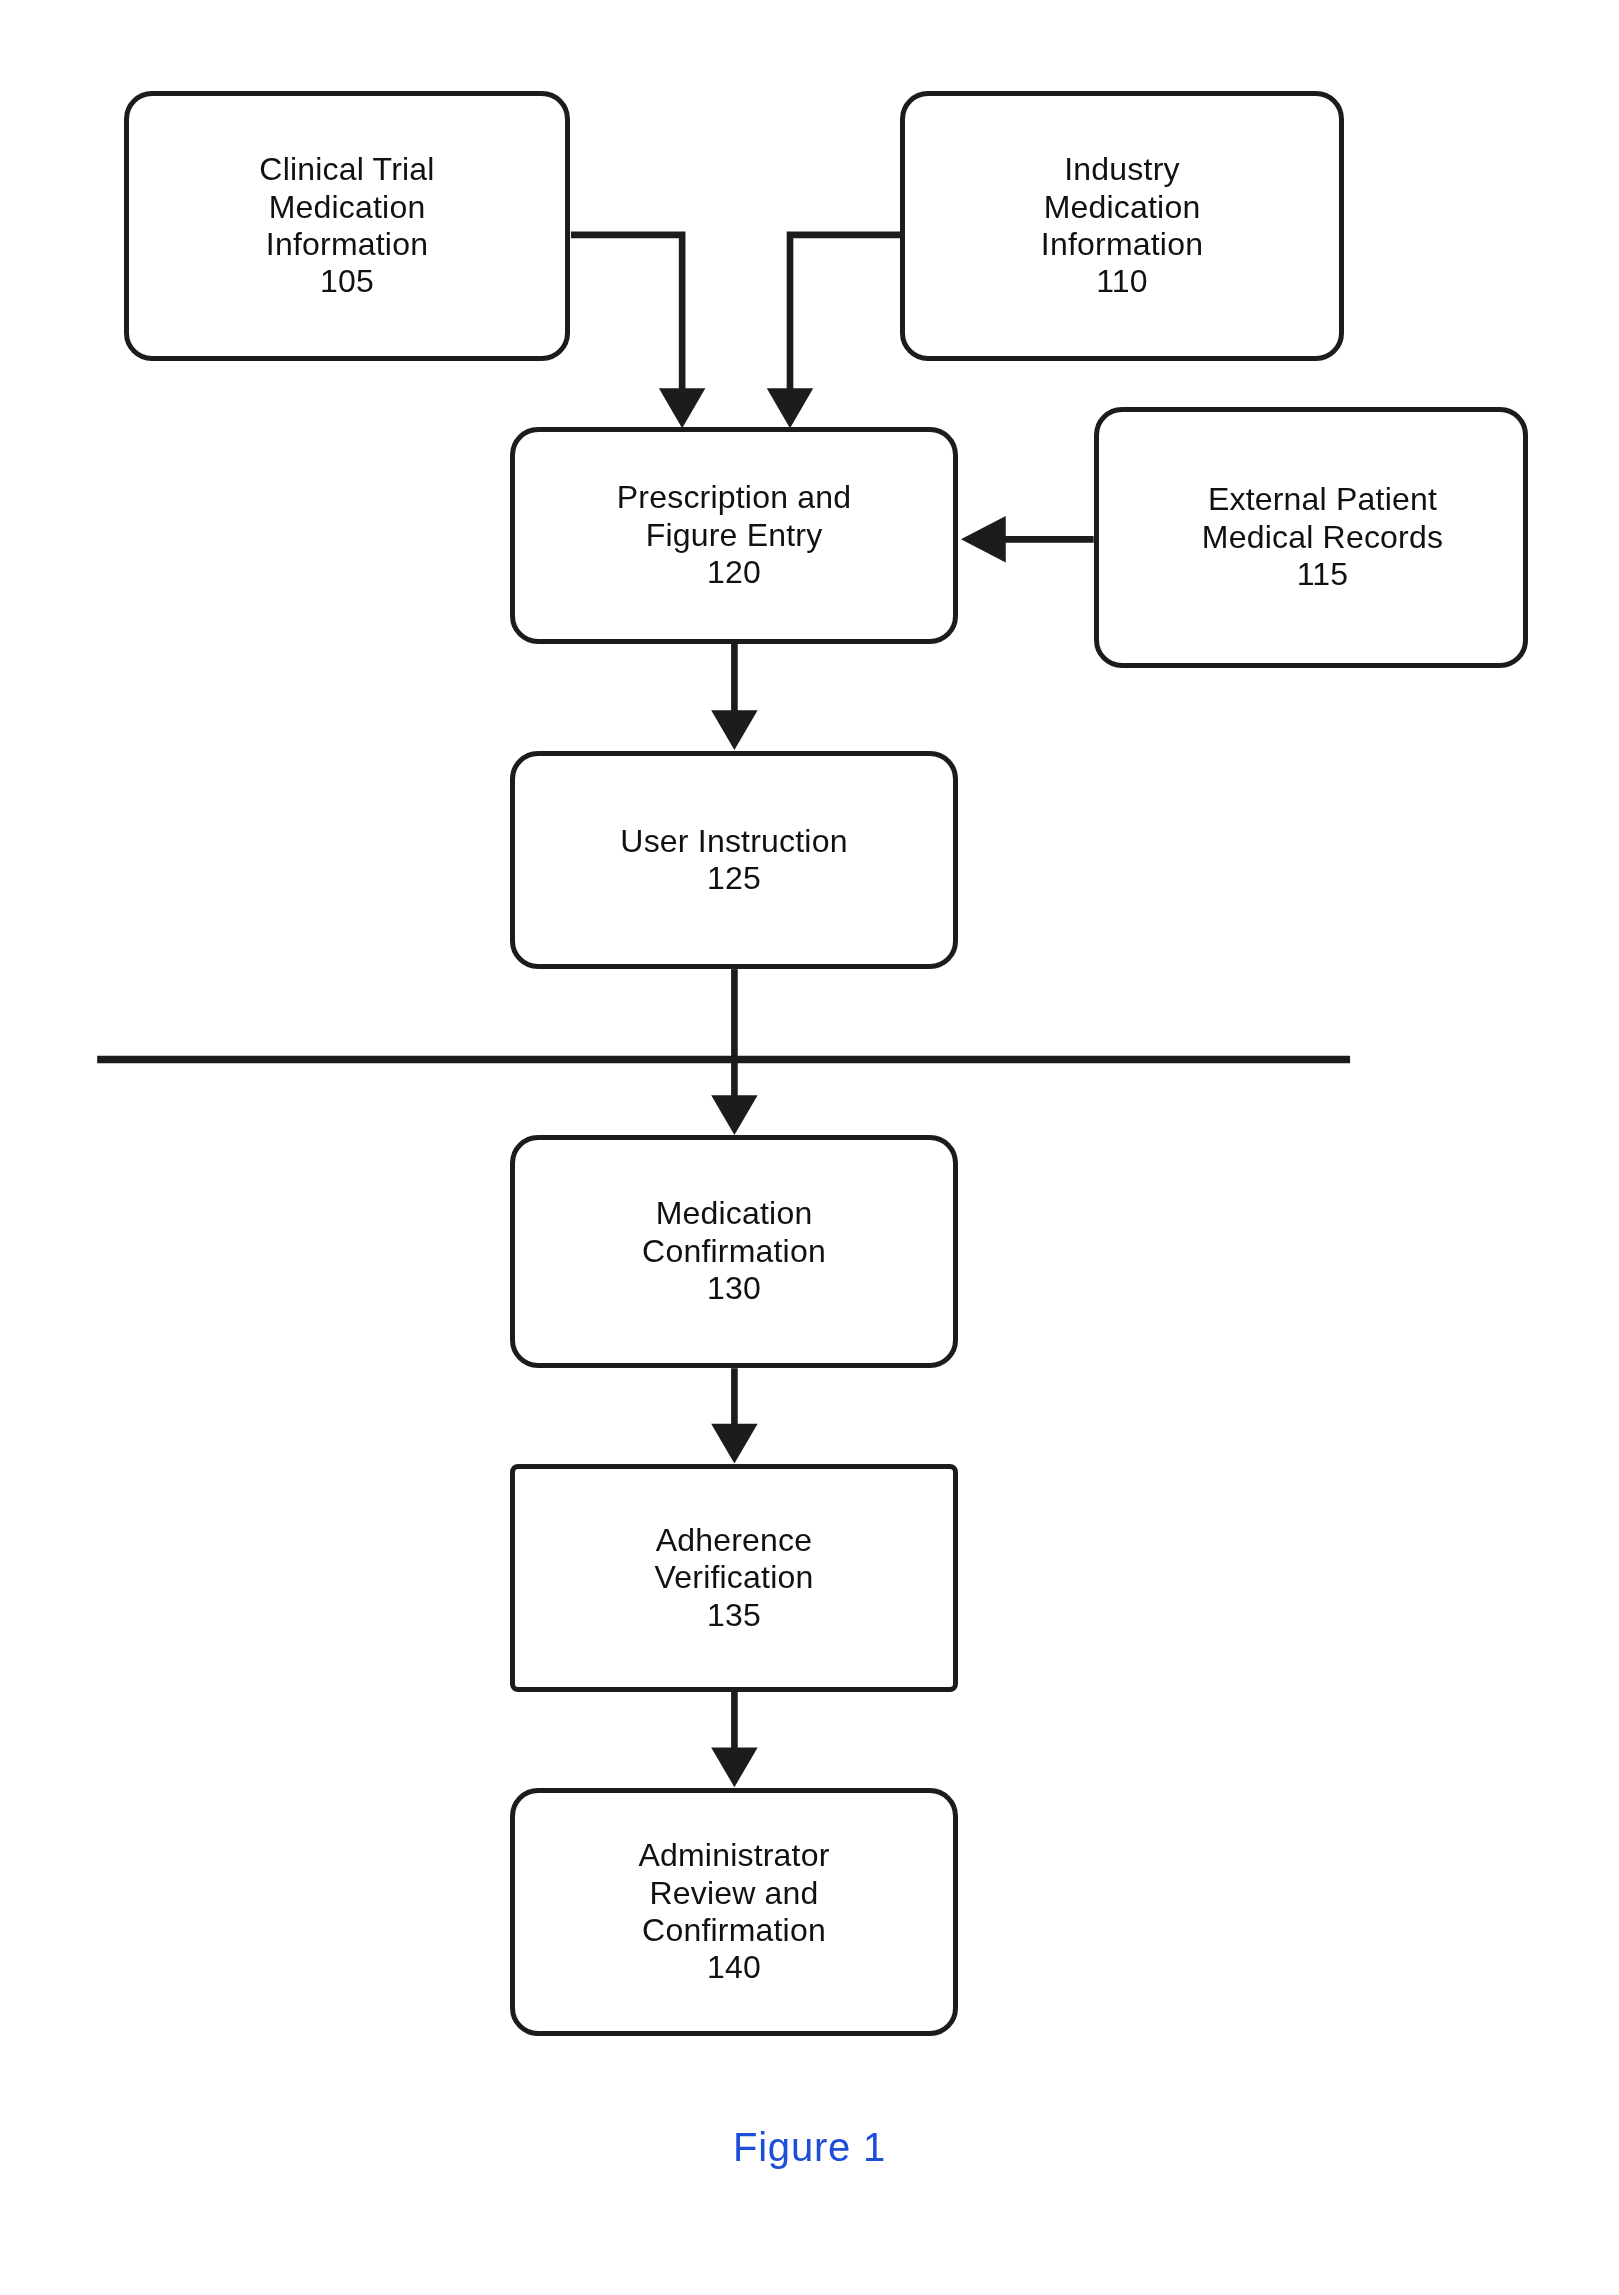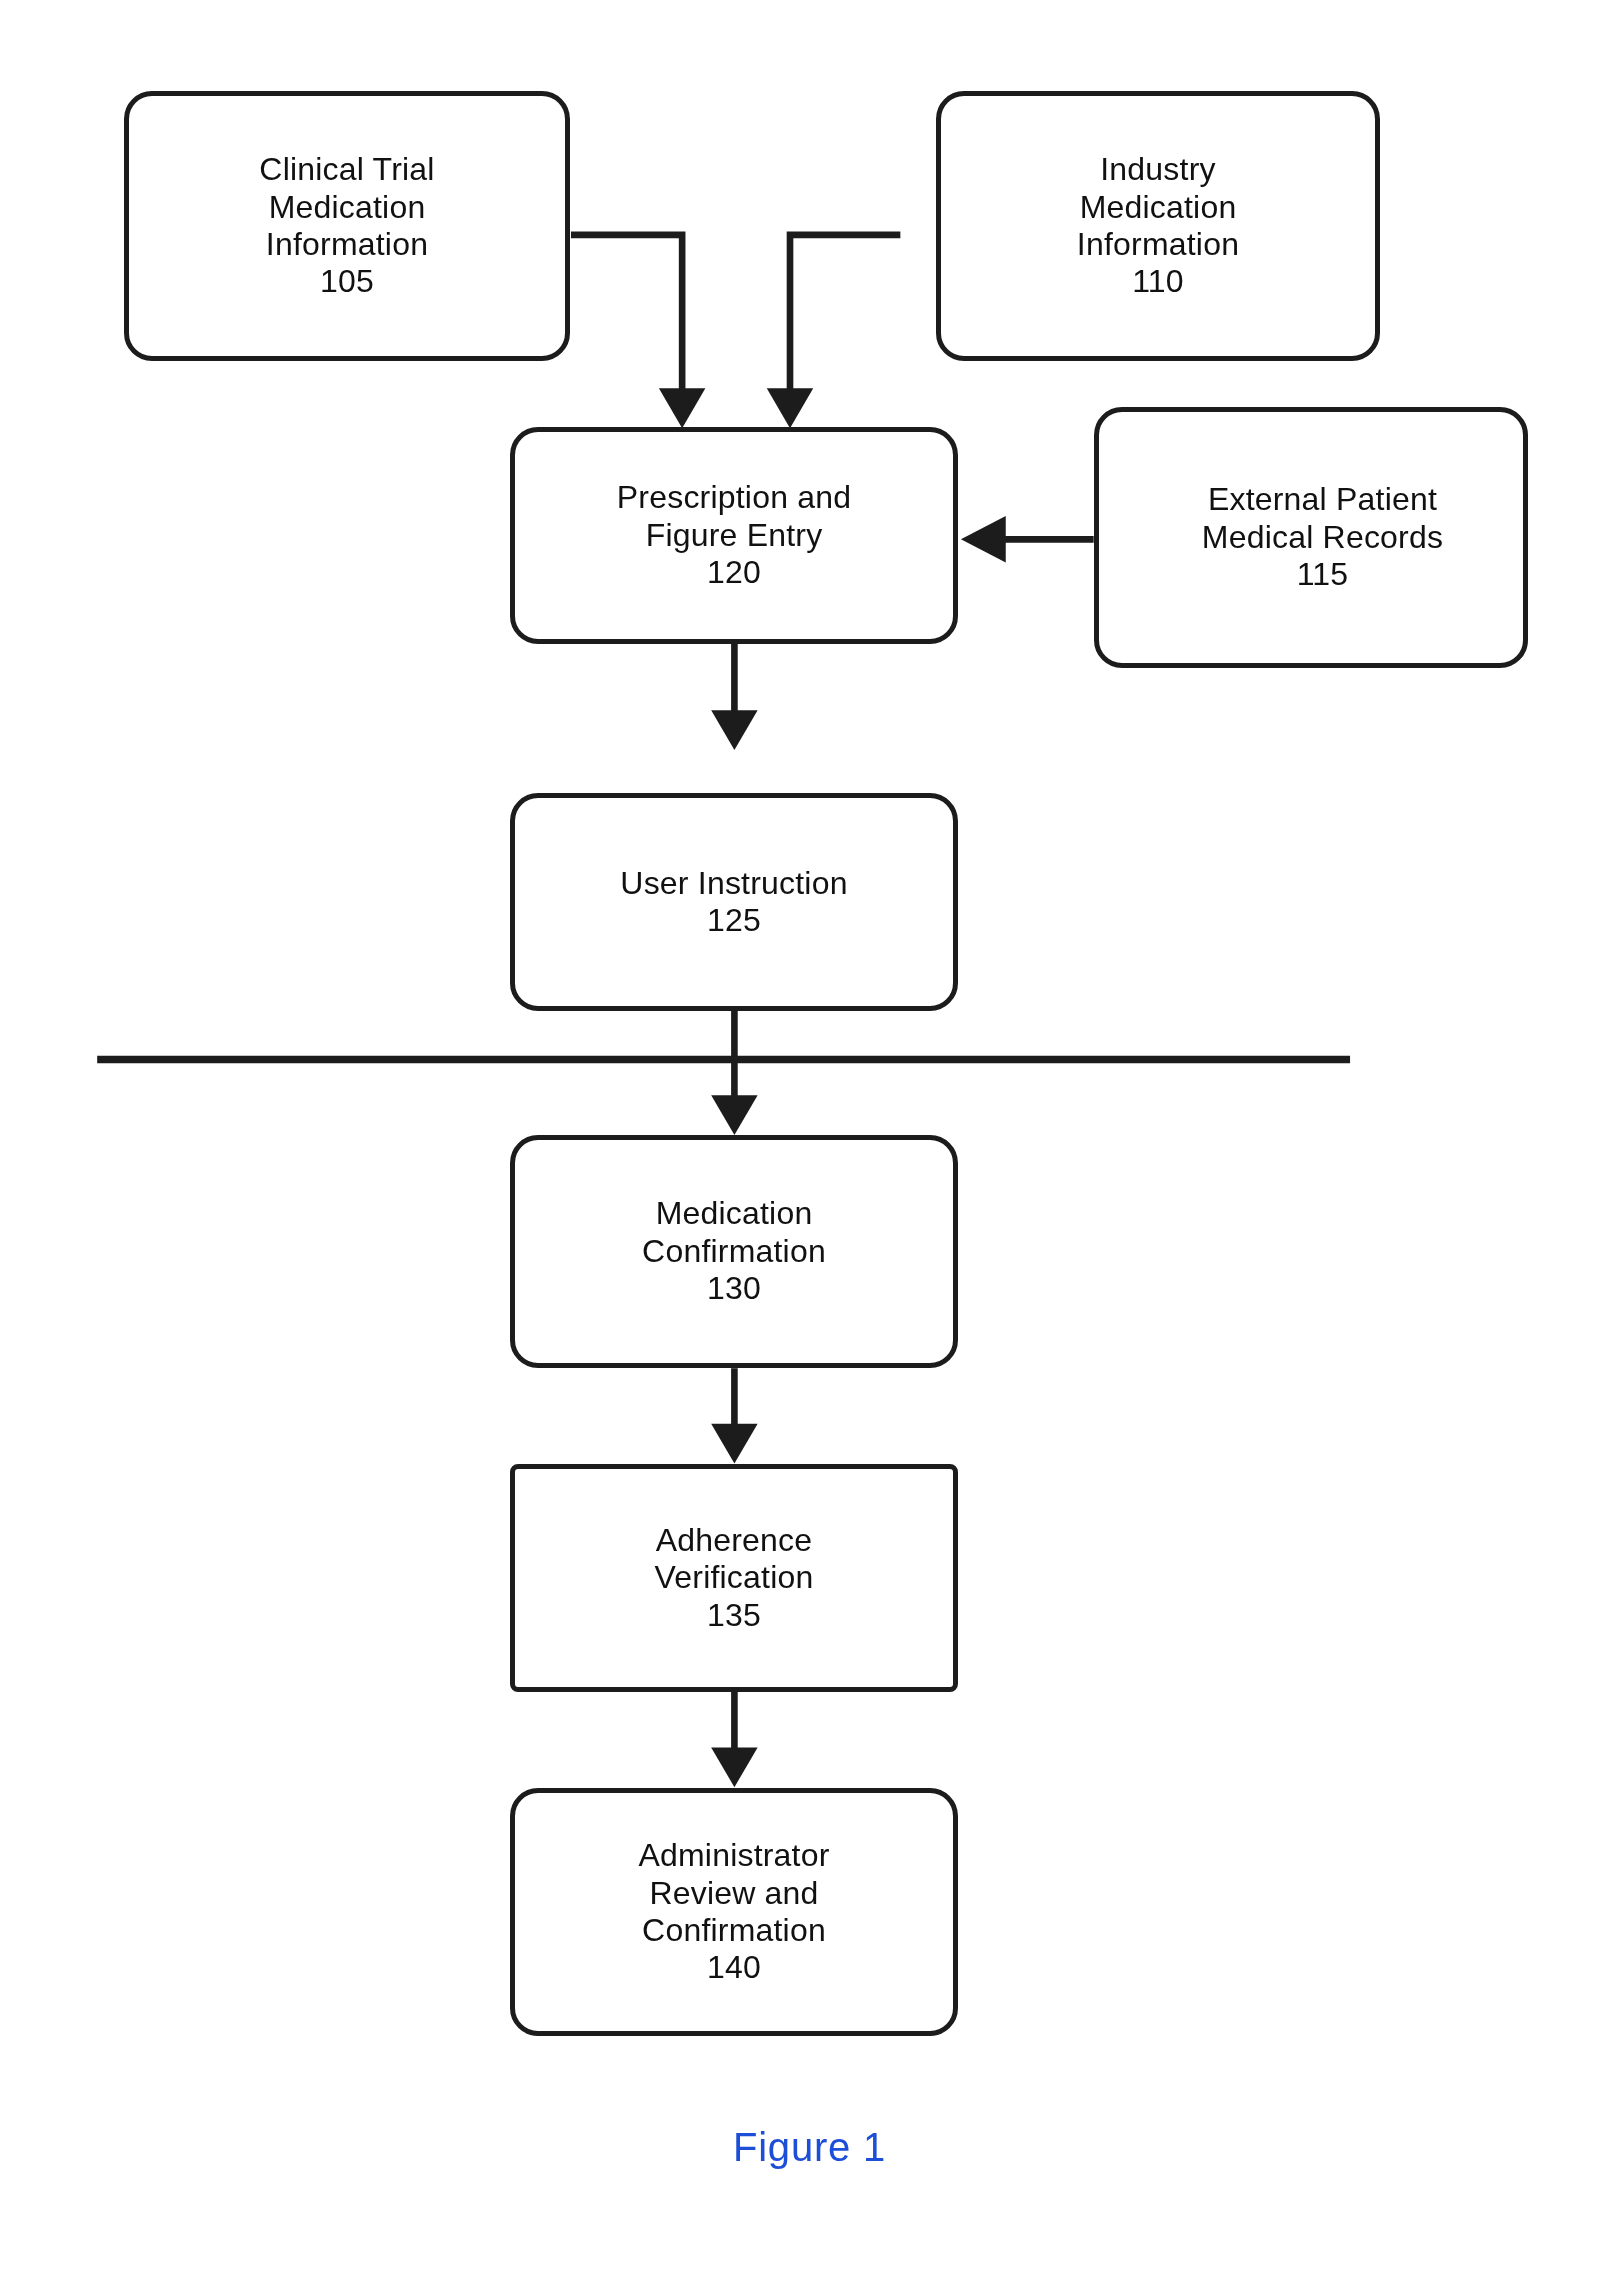--- a/index.html
+++ b/index.html
@@ -110,40 +110,40 @@
     </g>
   </svg>
 
   <div class="node-box" style="left:124px; top:91px; width:446px; height:270px;">
     <span class="node-line">Clinical Trial</span>
     <span class="node-line">Medication</span>
     <span class="node-line">Information</span>
     <span class="node-ref">105</span>
   </div>
 
-  <div class="node-box" style="left:900px; top:91px; width:444px; height:270px;margin-left:36px;">
+  <div class="node-box" style="left:900px; top:91px; width:444px; height:270px;">
     <span class="node-line">Industry</span>
     <span class="node-line">Medication</span>
     <span class="node-line">Information</span>
     <span class="node-ref">110</span>
   </div>
 
   <div class="node-box" style="left:510px; top:427px; width:448px; height:217px;">
     <span class="node-line">Prescription and</span>
     <span class="node-line">Figure Entry</span>
     <span class="node-ref">120</span>
   </div>
 
   <div class="node-box" style="left:1094px; top:407px; width:434px; height:261px;padding-left:23px;">
     <span class="node-line">External Patient</span>
     <span class="node-line">Medical Records</span>
     <span class="node-ref">115</span>
   </div>
 
-  <div class="node-box" style="left:510px; top:751px; width:448px; height:218px;margin-top:42px;">
+  <div class="node-box" style="left:510px; top:751px; width:448px; height:218px;">
     <span class="node-line">User Instruction</span>
     <span class="node-ref">125</span>
   </div>
 
   <div class="node-box" style="left:510px; top:1135px; width:448px; height:233px;">
     <span class="node-line">Medication</span>
     <span class="node-line">Confirmation</span>
     <span class="node-ref">130</span>
   </div>
 

